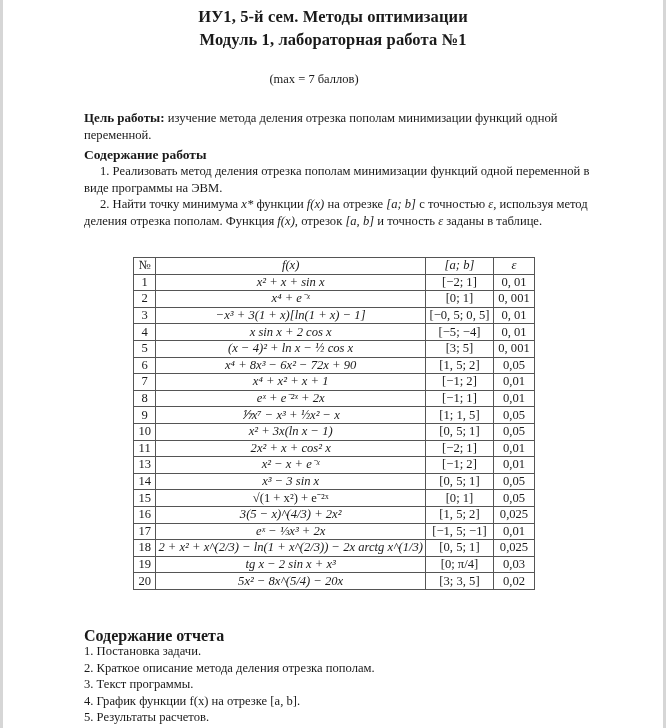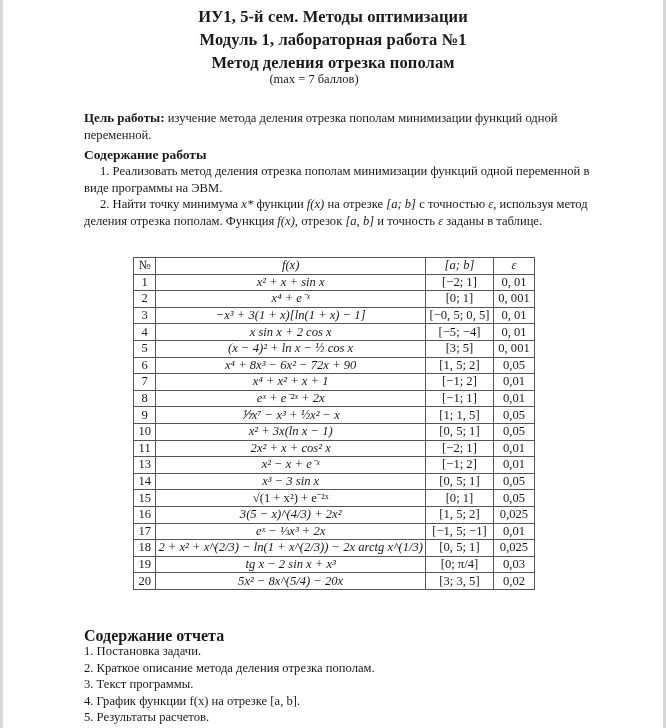--- a/index.html
+++ b/index.html
@@ -43,21 +43,20 @@
   </style>
 </head>
 <body>
 
 <div class="edge-left"></div>
 <div class="edge-right"></div>
 
 <div class="page">
   <div class="title t1">ИУ1, 5-й сем. Методы оптимизации</div>
   <div class="title t2">Модуль 1, лабораторная работа №1</div>
-  <div class="title t3">Метод деления отрезка пополам</div>
   <div class="subtitle">(max = 7 баллов)</div>
 
   <div class="para goal">
     <b>Цель работы:</b><span> изучение метода деления отрезка пополам минимизации функций одной переменной.</span>
   </div>
 
   <div class="cont-head">Содержание работы</div>
   <div class="para item1">1. Реализовать метод деления отрезка пополам минимизации функций одной переменной в виде программы на ЭВМ.</div>
   <div class="para item2"><span>2. Найти точку минимума </span><span class="m">x*</span><span> функции </span><span class="m">f(x)</span><span> на отрезке </span><span class="m">[a; b]</span><span> с точностью </span><span class="m">ε</span><span>, используя метод деления отрезка пополам. Функция </span><span class="m">f(x)</span><span>, отрезок </span><span class="m">[a, b]</span><span> и точность </span><span class="m">ε</span><span> заданы в таблице.</span></div>
 

